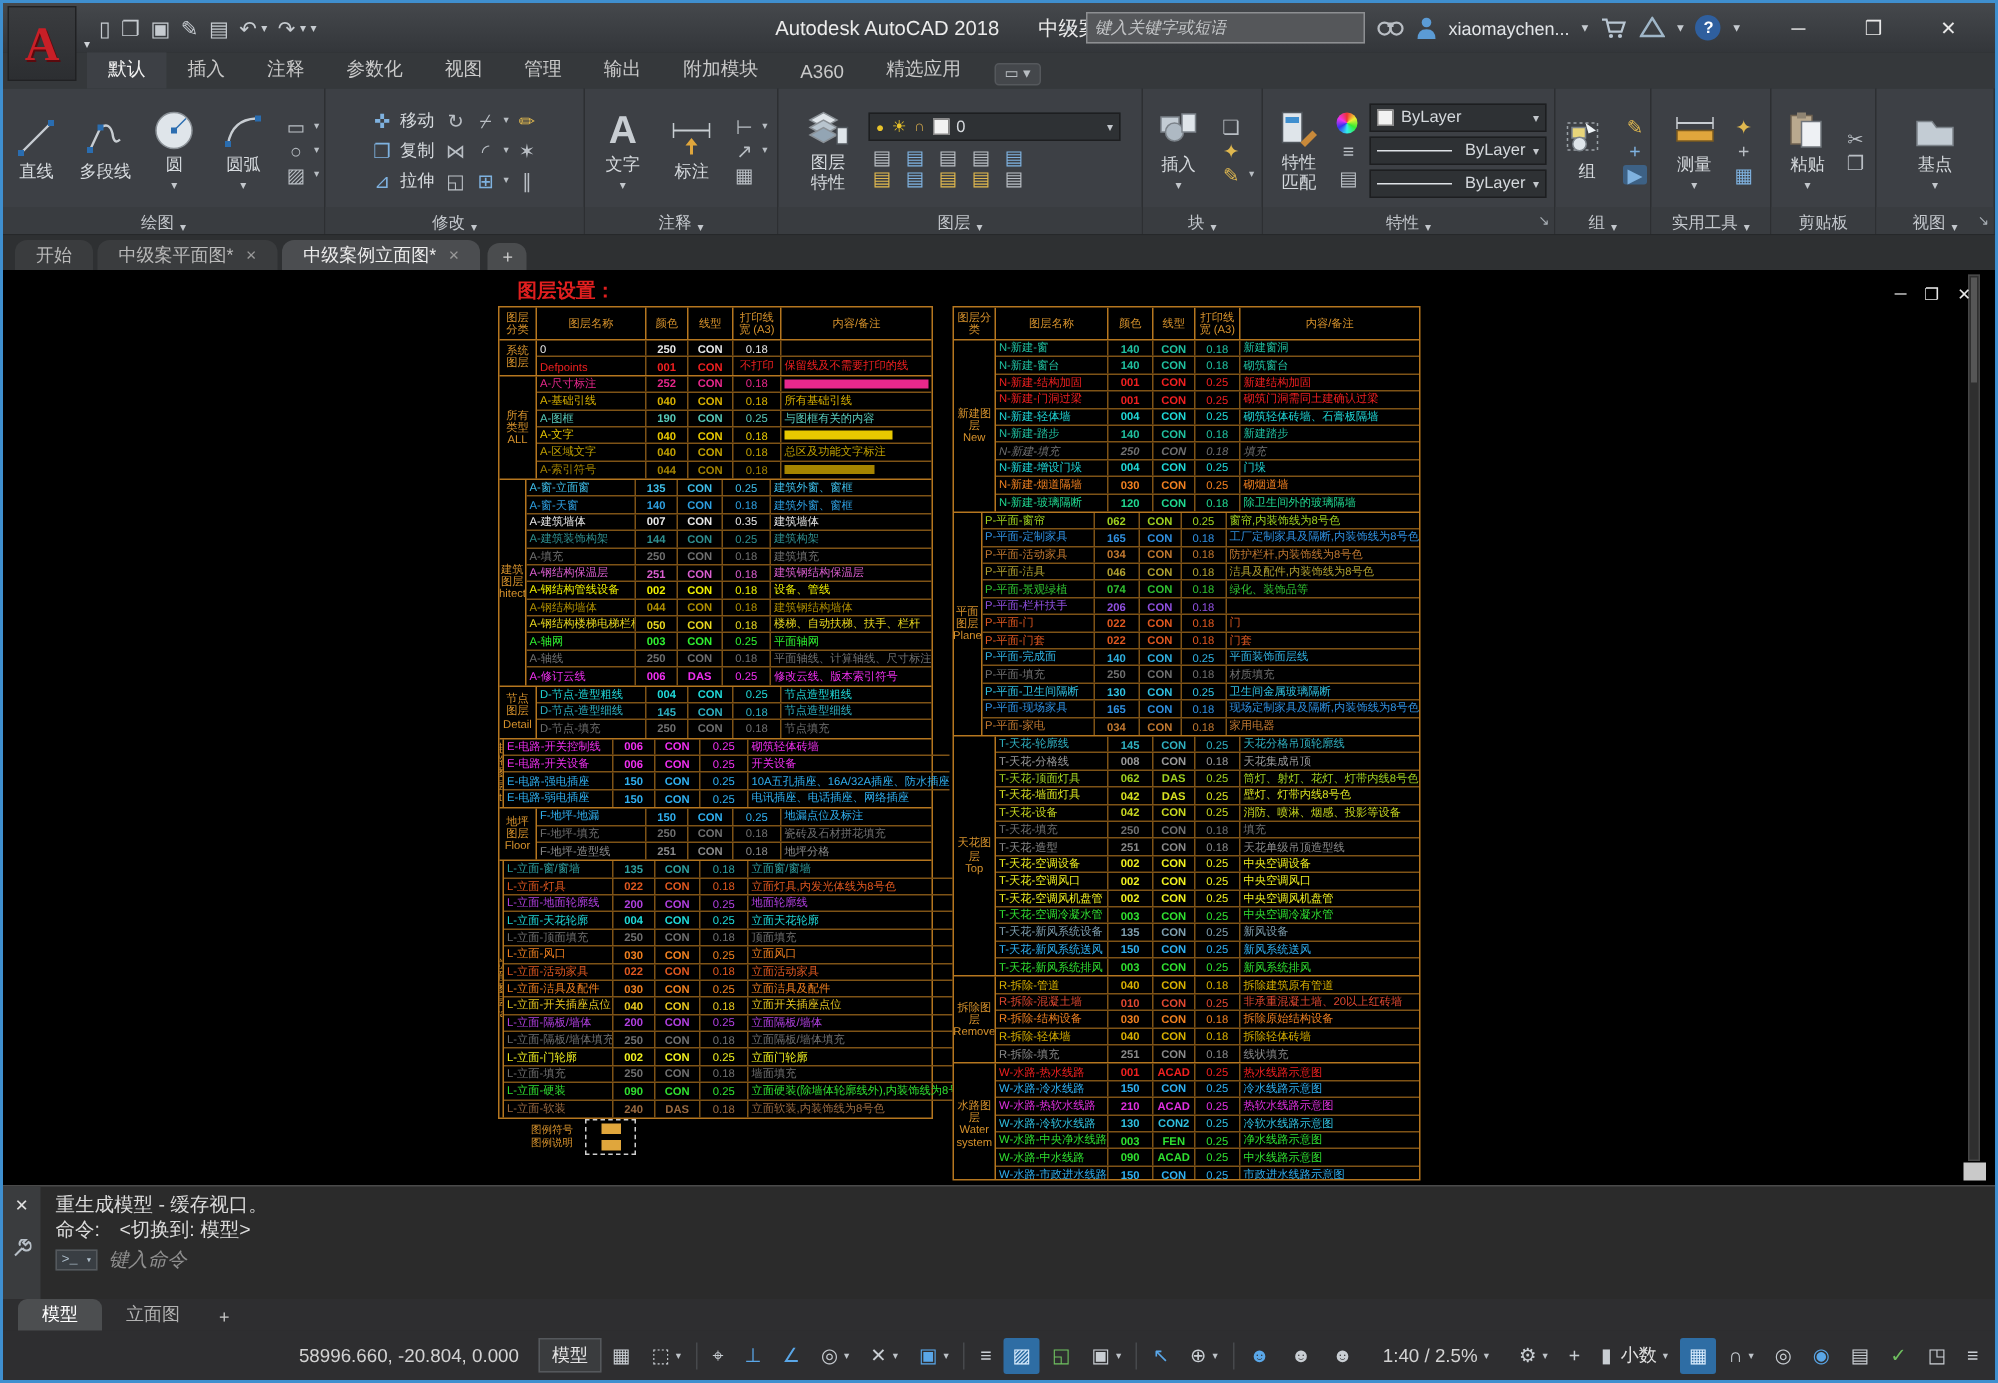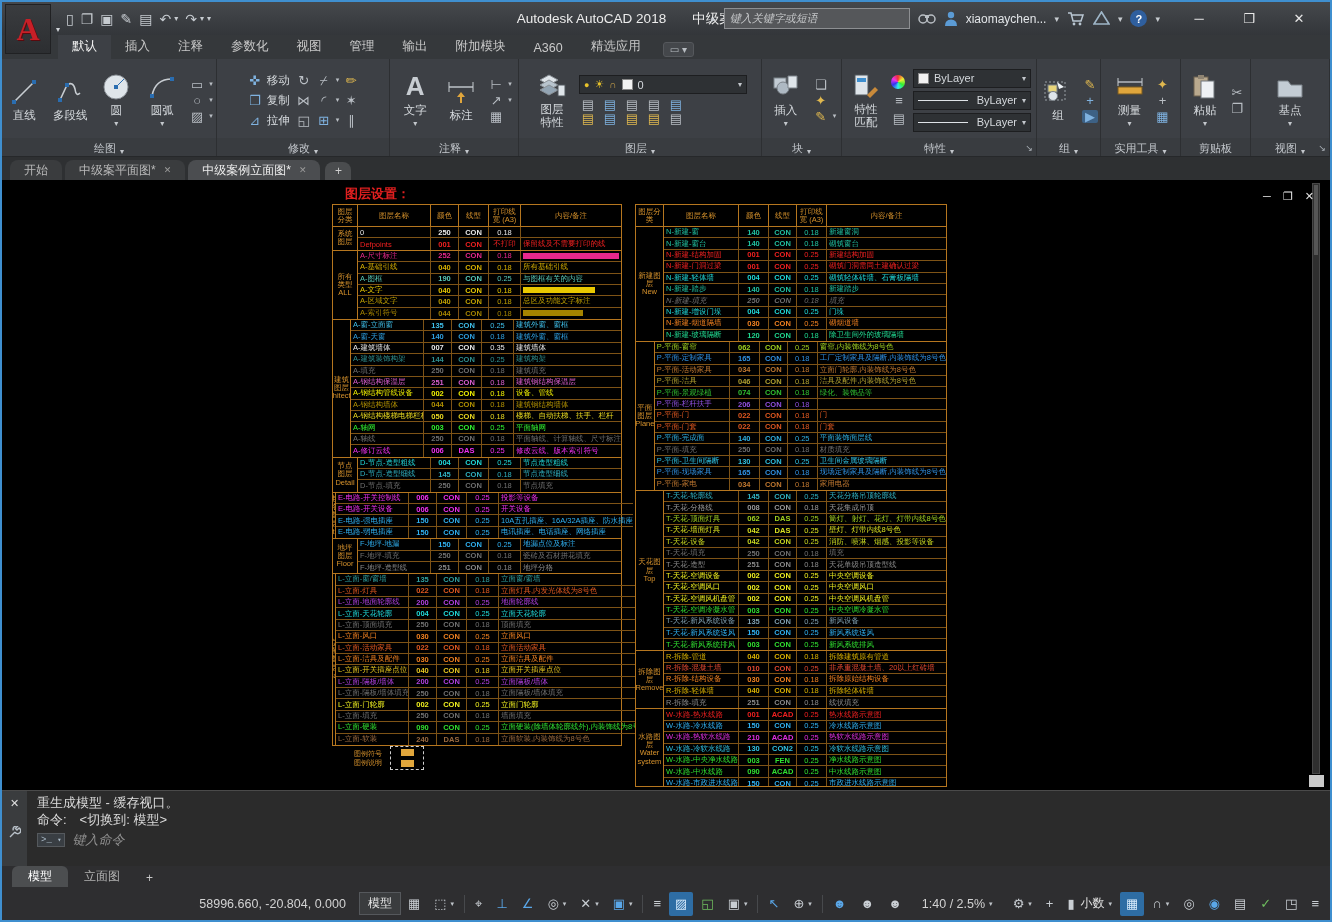--- a/index.html
+++ b/index.html
@@ -841,21 +841,21 @@
           <div class="tcat" style="width: 25px;">
             <div>电路图层</div>
             <div>Electricity</div>
           </div>
           <div class="trows">
             <div class="trow" style="height: 11.38px;">
               <div class="tc l" style="width: 73px; color: rgb(240, 48, 240);">E-电路-开关控制线</div>
               <div class="tc b" style="width: 28px; color: rgb(240, 48, 240);">006</div>
               <div class="tc b" style="width: 30px; color: rgb(240, 48, 240);">CON</div>
               <div class="tc" style="width: 32px; color: rgb(240, 48, 240);">0.25</div>
-              <div class="tc l note" style="color: rgb(240, 48, 240);">投影等设备</div>
+              <div class="tc l note" style="color: rgb(240, 48, 240);">砌筑轻体砖墙</div>
             </div>
             <div class="trow" style="height: 11.38px;">
               <div class="tc l" style="width: 73px; color: rgb(240, 48, 240);">E-电路-开关设备</div>
               <div class="tc b" style="width: 28px; color: rgb(240, 48, 240);">006</div>
               <div class="tc b" style="width: 30px; color: rgb(240, 48, 240);">CON</div>
               <div class="tc" style="width: 32px; color: rgb(240, 48, 240);">0.25</div>
               <div class="tc l note" style="color: rgb(240, 48, 240);">开关设备</div>
             </div>
             <div class="trow" style="height: 11.38px;">
               <div class="tc l" style="width: 73px; color: rgb(48, 176, 240);">E-电路-强电插座</div>
@@ -1121,21 +1121,21 @@
               <div class="tc b" style="width: 30px; color: rgb(48, 144, 224);">165</div>
               <div class="tc b" style="width: 28px; color: rgb(48, 144, 224);">CON</div>
               <div class="tc" style="width: 30px; color: rgb(48, 144, 224);">0.18</div>
               <div class="tc l note" style="color: rgb(48, 144, 224);">工厂定制家具及隔断,内装饰线为8号色</div>
             </div>
             <div class="trow" style="height: 11.4px;">
               <div class="tc l" style="width: 75px; color: rgb(192, 120, 48);">P-平面-活动家具</div>
               <div class="tc b" style="width: 30px; color: rgb(192, 120, 48);">034</div>
               <div class="tc b" style="width: 28px; color: rgb(192, 120, 48);">CON</div>
               <div class="tc" style="width: 30px; color: rgb(192, 120, 48);">0.18</div>
-              <div class="tc l note" style="color: rgb(192, 120, 48);">立面门轮廓,内装饰线为8号色</div>
+              <div class="tc l note" style="color: rgb(192, 120, 48);">防护栏杆,内装饰线为8号色</div>
             </div>
             <div class="trow" style="height: 11.4px;">
               <div class="tc l" style="width: 75px; color: rgb(176, 160, 48);">P-平面-洁具</div>
               <div class="tc b" style="width: 30px; color: rgb(176, 160, 48);">046</div>
               <div class="tc b" style="width: 28px; color: rgb(176, 160, 48);">CON</div>
               <div class="tc" style="width: 30px; color: rgb(176, 160, 48);">0.18</div>
               <div class="tc l note" style="color: rgb(176, 160, 48);">洁具及配件,内装饰线为8号色</div>
             </div>
             <div class="trow" style="height: 11.4px;">
               <div class="tc l" style="width: 75px; color: rgb(48, 192, 48);">P-平面-景观绿植</div>

